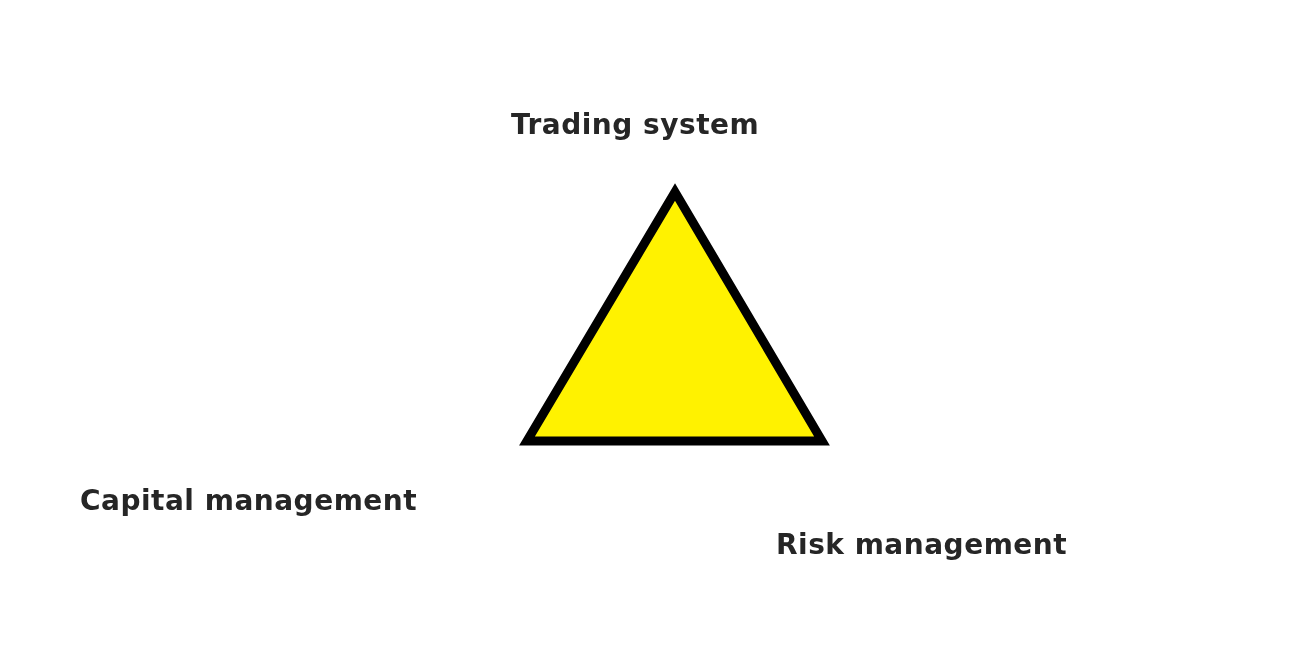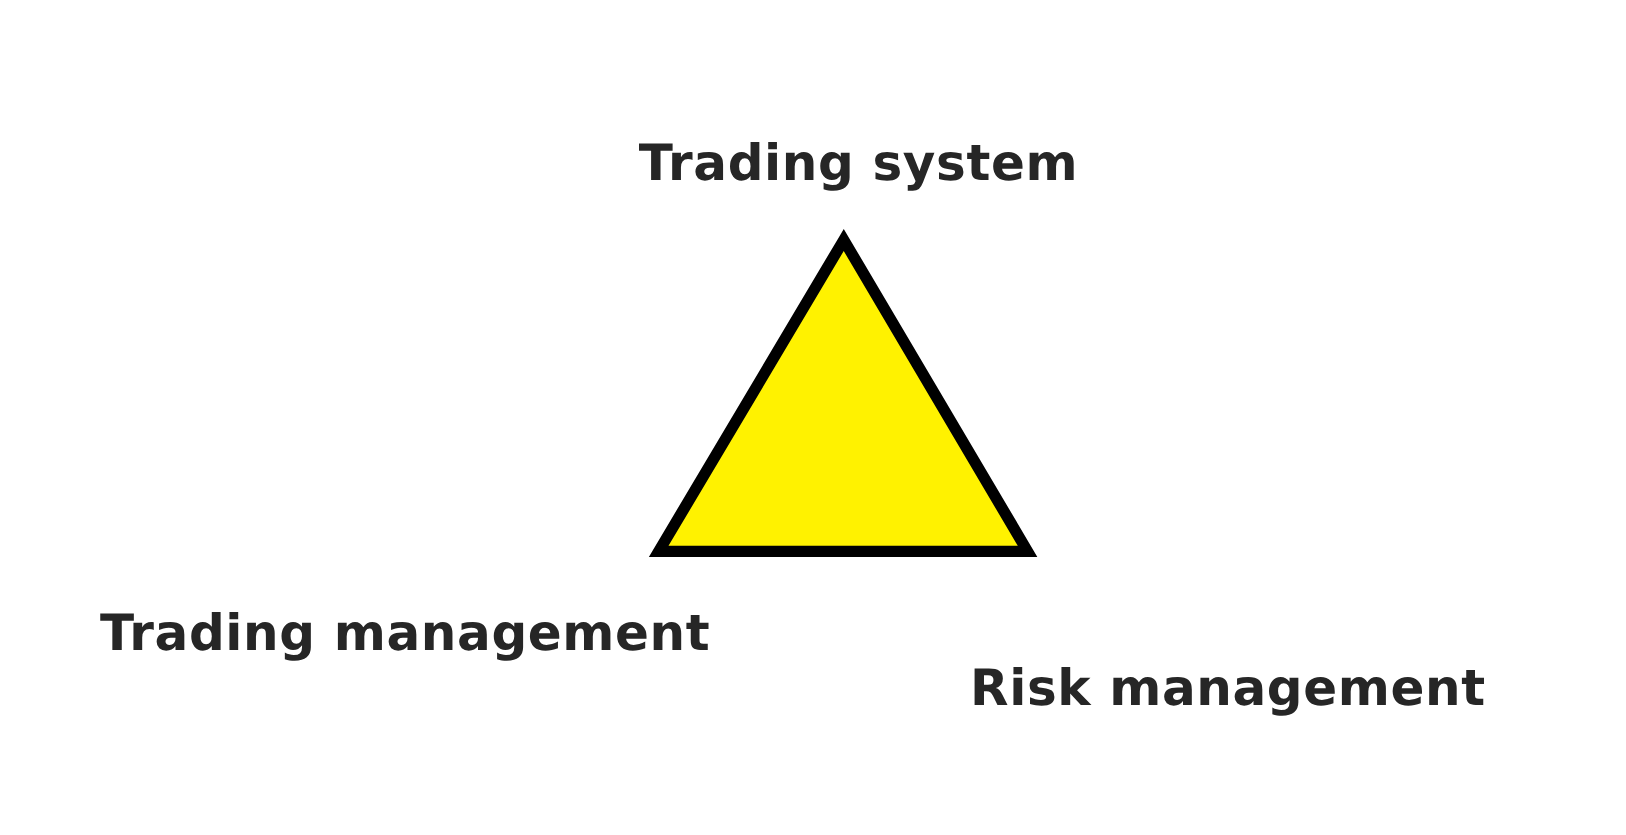--- a/index.html
+++ b/index.html
@@ -7,36 +7,36 @@
       position: relative;
       width: 1301px;
       height: 668px;
       background: #ffffff;
       overflow: hidden;
     }
     .label {
       position: absolute;
       font-family: "DejaVu Sans", sans-serif;
       font-weight: bold;
-      font-size: 40px;
+      font-size: 28px;
       color: #262626;
       white-space: nowrap;
       line-height: 1;
       letter-spacing: 0.5px;
     }
     .label-top { left: 511px; top: 111px; }
     .label-left { left: 80px; top: 487px; }
     .label-right { left: 776px; top: 487px; margin-top: 44px; }
     svg.tri { position: absolute; left: 0; top: 0; }
   </style>
 </head>
 <body>
 
 <div class="canvas">
   <div class="label label-top">Trading system</div>
 
   <svg class="tri" width="1301" height="668" viewBox="0 0 1301 668">
     <polygon points="675,192 527,441 822,441" fill="#FFF200" stroke="#000000" stroke-width="9" stroke-linejoin="miter"></polygon>
   </svg>
 
-  <div class="label label-left">Trading management</div>
+  <div class="label label-left">Capital management</div>
   <div class="label label-right">Risk management</div>
 </div>
 
 </body></html>

